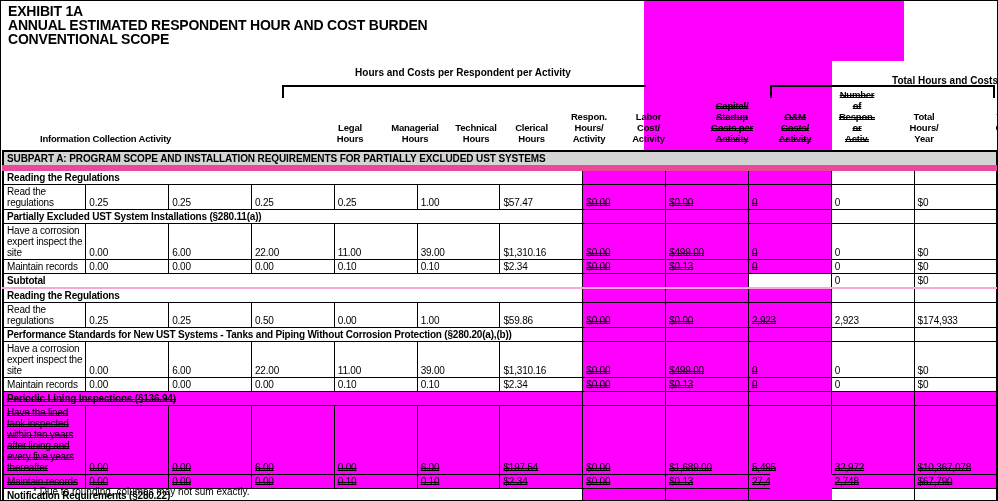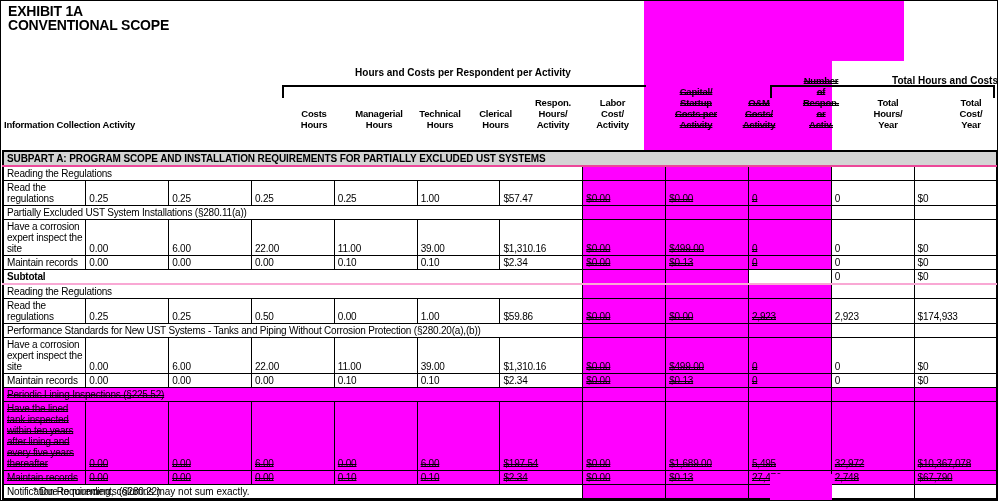--- a/index.html
+++ b/index.html
@@ -16,57 +16,58 @@
   .hl-strip-bottom { position: absolute; left: 769px; bottom: 0; width: 62px; height: 26px; background: var(--hl, #FF00FF); }
   .group-label { position: absolute; top: 66px; font-weight: bold; font-size: 10px; text-align: center; }
   .g1 { left: 281px; width: 362px; }
   .g2 { left: 859px; width: 170px; margin-top: 8px; }
   .bracket { position: absolute; top: 84px; height: 0; border-top: 2px solid #000; }
   .b1 { left: 281px; width: 364px; }
   .b2 { left: 769px; width: 225px; }
   .tick { position: absolute; top: 84px; width: 2px; height: 13px; background: #000; }
   .t1 { left: 281px; } .t2 { left: 769px; } .t3 { left: 992px; }
   .col-headers { position: absolute; left: 1px; top: 88px; width: 996px; height: 61px; display: flex; align-items: flex-end; }
-  .hcell { font-weight: bold; font-size: 9.5px; line-height: 11px; text-align: center; white-space: pre-line; padding-bottom: 20px; flex: 0 0 auto; letter-spacing: -0.2px; }
-  .hcell.first { text-align: left; padding-left: 2px; }
+  .hcell { font-weight: bold; font-size: 9.5px; line-height: 11px; text-align: center; white-space: pre-line; padding-bottom: 6px; flex: 0 0 auto; letter-spacing: -0.2px; }
+  .hcell.first { text-align: left; padding-left: 2px; margin-left: 36px; }
   .struck { text-decoration: line-through; text-decoration-style: double; }
   table.burden { position: absolute; left: 1px; top: 149px; width: 996px; border-collapse: collapse; table-layout: fixed; border: 2px solid #000; }
   table.burden td { border: 1px solid #000; font-size: 10px; line-height: 11px; padding: 1px 2px 1px 3px; vertical-align: bottom; overflow: hidden; letter-spacing: -0.2px; }
-  tr.subpart td { background: var(--section, #D4D4D4); font-weight: bold; font-size: 10px; border-top: 2px solid #000; border-bottom: 2px solid #ec4899; letter-spacing: -0.1px; }
-  tr.section td { font-weight: normal; }
+  tr.subpart td { background: var(--section, #D4D4D4); font-weight: bold; font-size: 10px; border-top: 2px solid #000; border-bottom: 6px solid #ec4899; letter-spacing: -0.1px; }
+  tr.section td { font-weight: bold; }
   tr.subtotal td { font-weight: normal; }
   tr.subtotal td.lbl { font-weight: bold; }
   tr.subtotal td { border-bottom: 2px solid #f9a8d4; }
   td.lbl { padding-left: 3px; }
   .footnote { position: absolute; left: 8px; bottom: 3px; font-size: 10px; margin-left: 24px; }
 </style>
 </head>
 <body>
 
 <div class="screen">
 
   <div class="title-block">
     <div>EXHIBIT 1A</div>
+    <div>ANNUAL ESTIMATED RESPONDENT HOUR AND COST BURDEN</div>
     <div>CONVENTIONAL SCOPE</div>
   </div>
 
   <div class="hl-block-cols"></div>
   <div class="hl-block-top"></div>
 
   <div class="group-label g1">Hours and Costs per Respondent per Activity</div>
   <div class="group-label g2">Total Hours and Costs</div>
   <div class="bracket b1"></div>
   <div class="bracket b2"></div>
   <div class="tick t1"></div>
   <div class="tick t2"></div>
   <div class="tick t3"></div>
 
   <div class="col-headers">
       <div class="hcell first" style="width: 282px;">Information Collection Activity</div>
-      <div class="hcell" style="width: 60px;">Costs
+      <div class="hcell" style="width: 60px;">Legal
 Hours</div>
       <div class="hcell" style="width: 70px;">Managerial
 Hours</div>
       <div class="hcell" style="width: 52px;">Technical
 Hours</div>
       <div class="hcell" style="width: 59px;">Clerical
 Hours</div>
       <div class="hcell" style="width: 56px;">Respon.
 Hours/
 Activity</div>
@@ -216,21 +217,21 @@
           <td>0.10</td>
           <td>0.10</td>
           <td>$2.34</td>
           <td class="hl struck">$0.00</td>
           <td class="hl struck">$0.13</td>
           <td class="hl struck">0</td>
           <td>0</td>
           <td>$0</td>
         </tr>
         <tr class="section">
-          <td class="lbl hl struck" colspan="7">Periodic Lining Inspections (§225.52)</td>
+          <td class="lbl hl struck" colspan="7">Periodic Lining Inspections (§136.94)</td>
           <td class="hl"></td>
           <td class="hl"></td>
           <td class="hl"></td>
           <td class="hl"></td>
           <td class="hl"></td>
         </tr>
         <tr>
           <td class="lbl hl struck">Have the lined tank inspected within ten years after lining and every five years thereafter</td>
           <td class="hl struck">0.00</td>
           <td class="hl struck">0.00</td>

